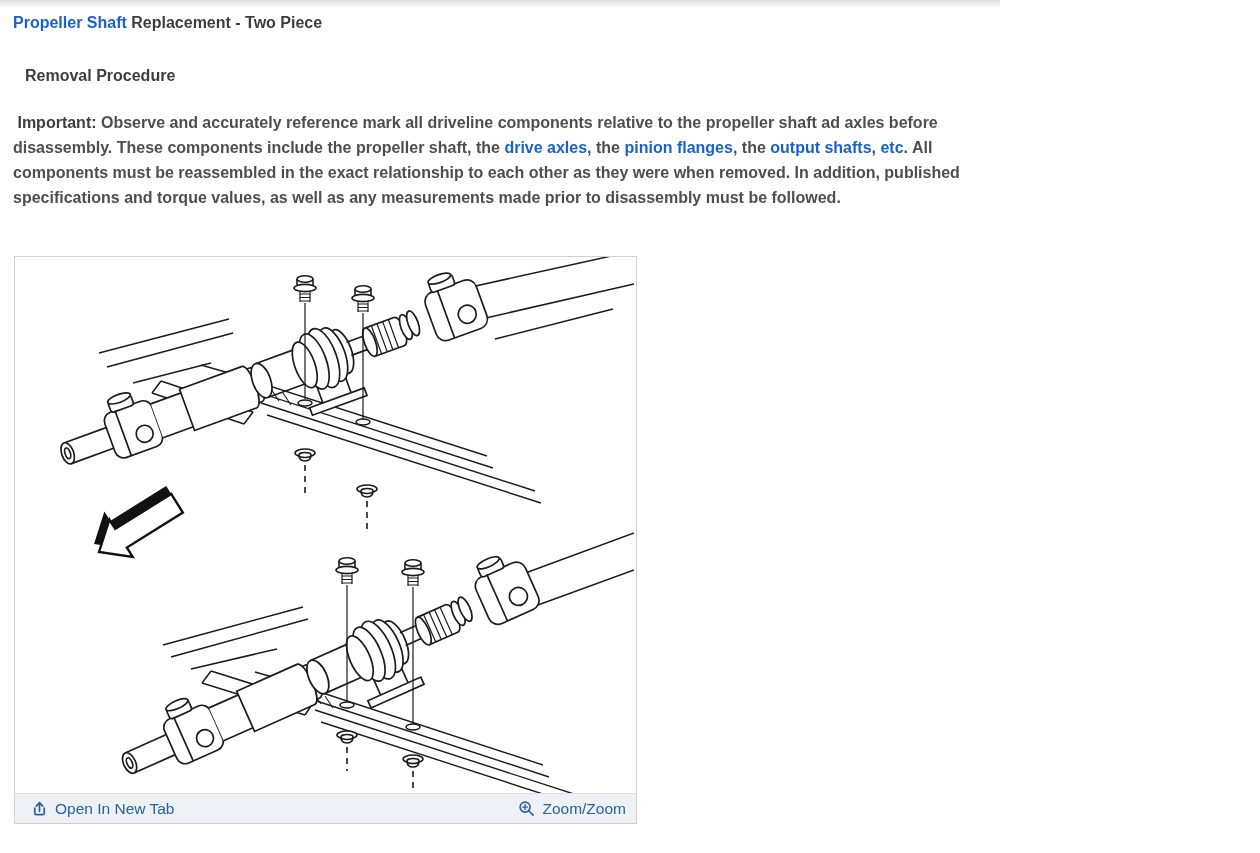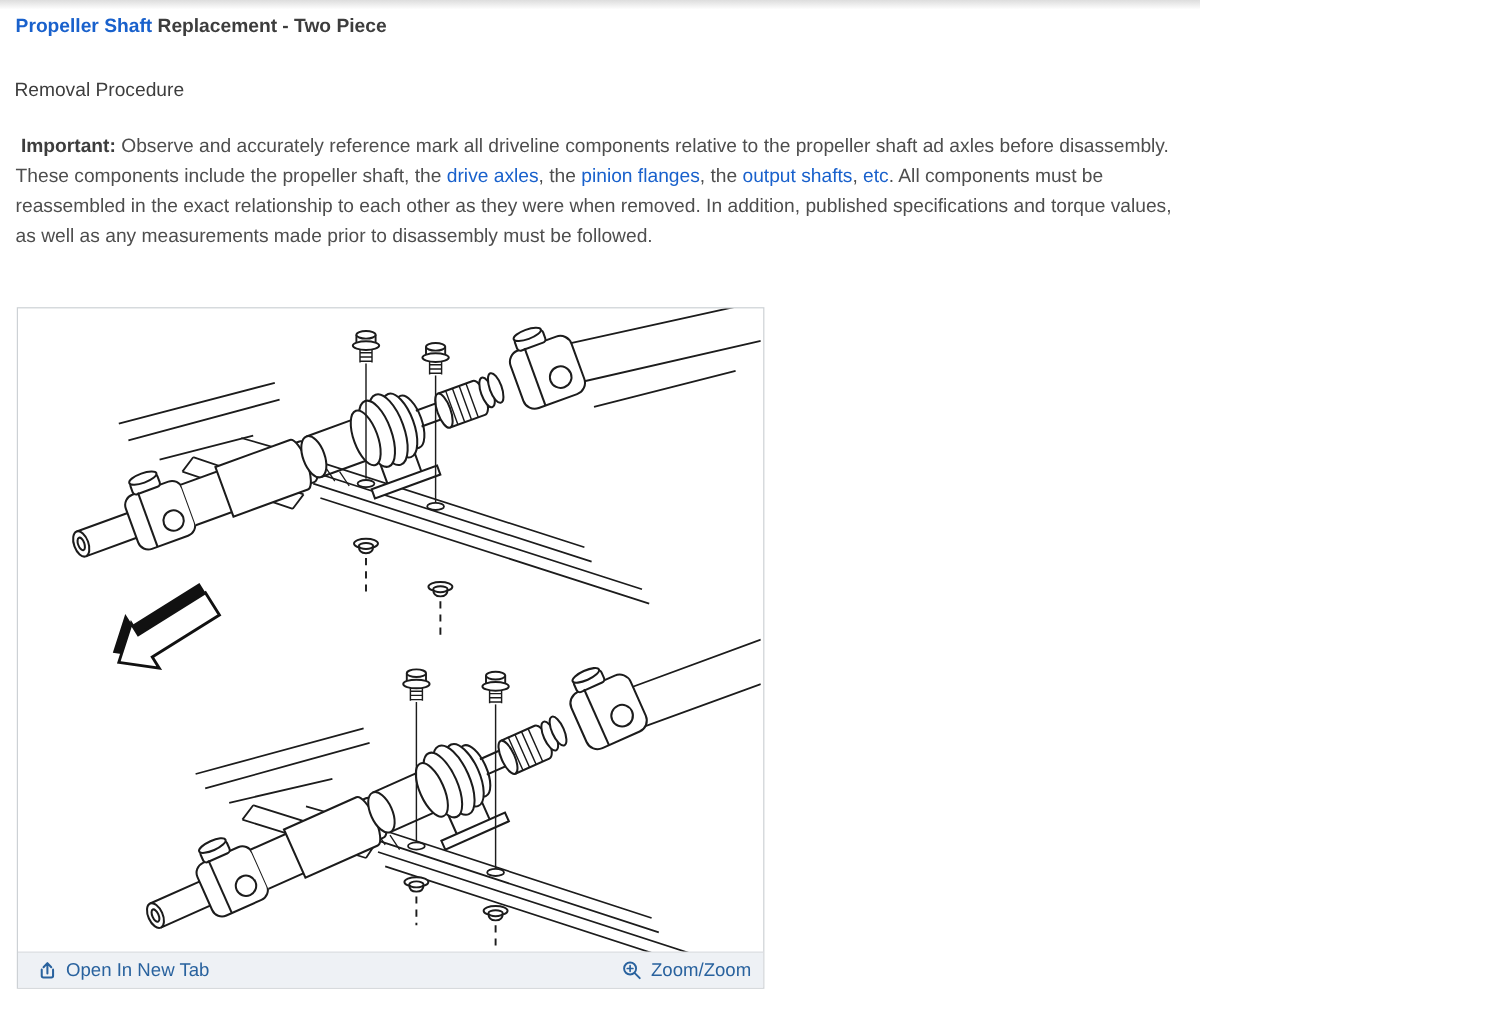--- a/index.html
+++ b/index.html
@@ -1,21 +1,21 @@
 <!DOCTYPE html>
 <html><head>
 <meta charset="utf-8">
 <style>
   html,body { margin:0; padding:0; background:#ffffff; font-family:"Liberation Sans",sans-serif; color:#4d4d4d; }
   .page { width:1000px; height:853px; overflow:hidden; position:relative; background:#fff; }
   .top-shadow { height:8px; background:linear-gradient(#dddddd,#ffffff); }
   .doc-title { font-size:16px; font-weight:bold; color:#3d3d3d; margin:5px 0 0 13px; line-height:20px; }
   .doc-title a { color:#1961cc; text-decoration:none; }
-  .section-heading { font-size:16px; font-weight:normal; color:#3d3d3d; margin:33px 0 0 12px; line-height:20px; }
-  .note { font-size:16px; line-height:25px; margin:24px 20px 0 13px; max-width:1212px; color:#4e4e4e; }
+  .section-heading { font-size:16px; font-weight:bold; color:#3d3d3d; margin:33px 0 0 25px; line-height:20px; }
+  .note { font-size:16px; line-height:25px; margin:24px 20px 0 13px; max-width:1212px; color:#4e4e4e;font-weight:bold; }
   .note b { color:#3d3d3d; }
   a.body-link { color:#1961cc; text-decoration:none; }
   .figure { width:621px; margin:46px 0 0 14px; border:1px solid #cdd1d5; background:#fff; }
   .fig-art { display:block; }
   .fig-toolbar { height:29px; background:#eef1f5; border-top:1px solid #dcdfe3; display:flex; align-items:center; justify-content:space-between; padding:0 10px 0 16px; }
   .fig-link { display:flex; align-items:center; gap:7px; color:#29629e; font-size:15.5px; text-decoration:none; }
   .fig-link svg { display:block; }
   .diag { stroke:#1c1c1c; }
 </style>
 </head>

